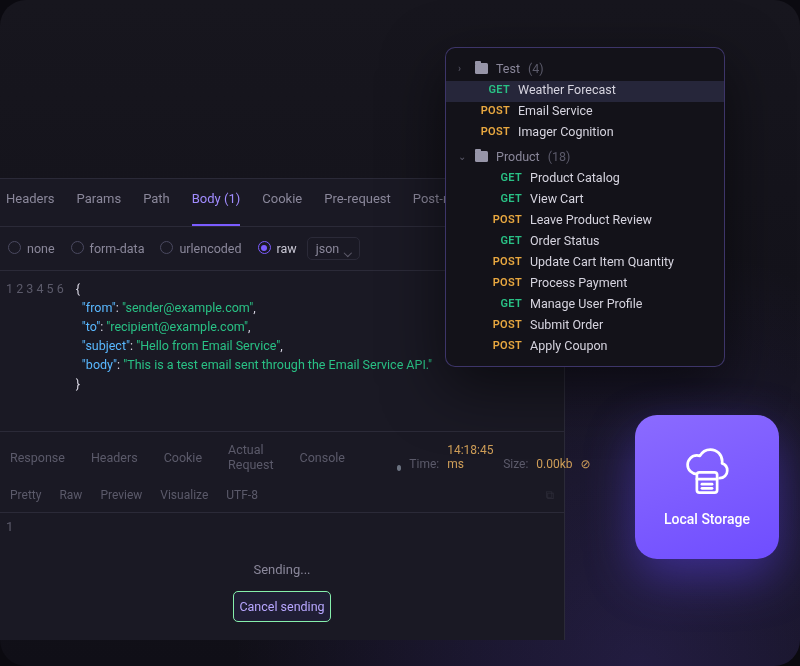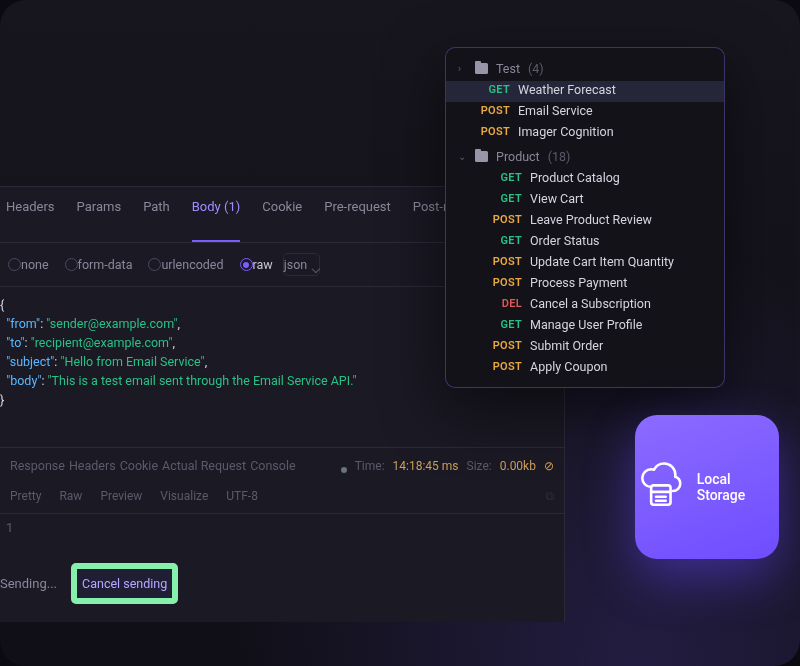--- a/index.html
+++ b/index.html
@@ -16,68 +16,68 @@
     --orange:#e9a840;
     --red:#e15757;
     --code-key:#59b8ff;
     --code-str:#29c185;
   }
   *{box-sizing:border-box;margin:0;padding:0;font-family:-apple-system,BlinkMacSystemFont,"Segoe UI",Roboto,sans-serif}
   body{width:800px;height:666px;overflow:hidden;background:#0b0a10;position:relative}
   .stage{position:absolute;inset:0;border-radius:26px;background:radial-gradient(ellipse at 80% 100%, rgba(120,90,255,0.18) 0%, transparent 45%), linear-gradient(180deg,#17161e 0%,#100f17 100%);overflow:hidden}
 
   
-  .editor{position:absolute;left:0;top:186px;width:565px;background:var(--panel);border-top:1px solid var(--border);border-right:1px solid var(--border);font-size:13px;color:var(--text)}
+  .editor{position:absolute;left:0;top:178px;width:565px;background:var(--panel);border-top:1px solid var(--border);border-right:1px solid var(--border);font-size:13px;color:var(--text)}
   .tabs{display:flex;gap:22px;padding:12px 12px 10px 6px;border-bottom:1px solid var(--border);color:var(--text-dim)}
   .tab{cursor:pointer}
-  .tab.active{color:#a18cff;border-bottom:2px solid var(--purple);padding-bottom:26px;margin-bottom:-10px}
+  .tab.active{color:#a18cff;border-bottom:2px solid var(--purple);padding-bottom:18px;margin-bottom:-10px}
   .tab .count{color:#a18cff}
   .bodytype{display:flex;align-items:center;gap:16px;padding:10px 8px;border-bottom:1px solid var(--border);color:var(--text-dim);font-size:12.5px}
-  .radio{display:flex;align-items:center;}
+  .radio{display:flex;gap:6px}
   .radio .circle{width:13px;height:13px;border-radius:50%;border:1.5px solid #4a4960;display:inline-block;position:relative}
   .radio.active .circle{border-color:var(--purple)}
   .radio.active .circle::after{content:"";position:absolute;inset:2.5px;border-radius:50%;background:var(--purple)}
   .radio.active{color:var(--text)}
-  .fmt-select{display:flex;align-items:flex-end;gap:6px;padding:3px 0;border:1px solid var(--border);border-radius:5px;color:var(--text-dim);margin-left:-6px}
+  .fmt-select{display:flex;align-items:flex-end;gap:6px;padding:3px 8px;border:1px solid var(--border);border-radius:5px;color:var(--text-dim);margin-left:-6px}
   .chev{display:inline-block;border:solid currentColor;border-width:0 1.3px 1.3px 0;padding:2.3px;transform:rotate(45deg);opacity:.6}
   .code{display:flex;font-family:ui-monospace,SFMono-Regular,Menlo,monospace;font-size:12.5px;line-height:19px;padding:8px 0 14px}
   .gutter{color:var(--text-faint);text-align:right;padding:0 12px 0 6px;user-select:none}
   .lines{color:#d7d5e2;white-space:pre}
   .k{color:var(--code-key)}
   .s{color:var(--code-str)}
 
   
   .resp{border-top:1px solid var(--border);margin-top:24px}
-  .resp-tabs{display:flex;align-items:center;gap:4px;padding:10px 10px;color:var(--text-faint);font-size:12.5px}
+  .resp-tabs{display:flex;align-items:center;gap:26px;padding:10px 10px;color:var(--text-faint);font-size:12.5px}
   .resp-tabs .spacer{flex:1}
   .resp-tabs .meta{display:flex;align-items:flex-end;gap:8px;font-size:12px}
   .dot{width:6px;height:6px;border-radius:50%;background:#6b7280;display:inline-block}
   .resp-sub{display:flex;align-items:center;gap:18px;padding:6px 10px 10px;color:var(--text-faint);font-size:12px;border-bottom:1px solid var(--border)}
   .copyicon{opacity:.3}
-  .sending{display:flex;flex-direction:row;align-items:center;gap:14px;padding:28px 0 18px;color:var(--text-dim);font-size:13px}
-  .cancel-btn{color:#b8a7ff;border:6px solid #86efac;background:rgba(120,90,255,0.08);padding:7px 5px;border-radius:5px;cursor:pointer;font-size:12.5px}
+  .sending{display:flex;flex-direction:column;align-items:center;gap:14px;padding:28px 0 18px;color:var(--text-dim);font-size:13px}
+  .cancel-btn{color:#b8a7ff;border:1px solid #86efac;background:rgba(120,90,255,0.08);padding:7px 5px;border-radius:5px;cursor:pointer;font-size:12.5px}
 
   
   .tree{position:absolute;left:445px;top:47px;width:280px;background:#131219;border:1px solid rgba(140,120,255,0.35);border-radius:10px;padding:8px 0;font-size:12.5px;color:var(--text);box-shadow:0 20px 60px rgba(0,0,0,.55)}
   .node{display:flex;align-items:center;gap:8px;padding:5px 12px}
   .node.folder{cursor:pointer}
   .node .arrow{width:9px;color:var(--text-faint);font-size:10px}
   .node .fld{color:var(--text-dim)}
   .node .cnt{color:var(--text-faint)}
   .req{display:flex;align-items:center;gap:8px;padding:1px 12px 5px 30px;cursor:pointer}
   .req.selected{background:#26263a}
   .method{font-weight:600;font-size:11px;letter-spacing:.3px;width:34px;text-align:right}
   .m-get{color:var(--green)}
   .m-post{color:var(--orange)}
   .m-del{color:var(--red)}
   .req .name{color:#d6d4df}
   .node.indent .req, .tree .indent{padding-left:44px}
 
   
-  .card{position:absolute;left:635px;top:415px;width:144px;height:144px;border-radius:22px;background:linear-gradient(160deg,#8b6bff 0%,#6f4dff 100%);display:flex;align-items:center;justify-content:center;gap:10px;color:#fff;box-shadow:0 18px 50px rgba(100,70,255,.45)}
+  .card{position:absolute;left:635px;top:415px;width:144px;height:144px;border-radius:22px;background:linear-gradient(160deg,#8b6bff 0%,#6f4dff 100%);display:flex;flex-direction:column;align-items:center;justify-content:center;gap:10px;color:#fff;box-shadow:0 18px 50px rgba(100,70,255,.45)}
   .card svg{width:54px;height:54px}
   .card .lbl{font-size:14px;font-weight:500}
 
   .folder-ico{width:13px;height:11px;display:inline-block;background:linear-gradient(#9795a8,#9795a8);border-radius:1.5px;position:relative}
   .folder-ico::before{content:"";position:absolute;top:-2px;left:0;width:6px;height:3px;background:#9795a8;border-radius:1px 1px 0 0}
   .folder-ico.open{background:linear-gradient(#9795a8,#9795a8)}
 </style>
 </head>
 <body>
 
@@ -114,20 +114,26 @@
           <span class="circle"></span>
           <span>raw</span>
         </label>
       <div class="fmt-select">
         <span>json</span>
         <span class="chev"></span>
       </div>
     </div>
 
     <div class="code">
+      <div class="gutter" id="gutter">1
+2
+3
+4
+5
+6</div>
       <div class="lines" id="codelines">{
   <span class="k">"from"</span>: <span class="s">"sender@example.com"</span>,
   <span class="k">"to"</span>: <span class="s">"recipient@example.com"</span>,
   <span class="k">"subject"</span>: <span class="s">"Hello from Email Service"</span>,
   <span class="k">"body"</span>: <span class="s">"This is a test email sent through the Email Service API."</span>
 }</div>
     </div>
 
     <div class="resp">
       <div class="resp-tabs">
@@ -208,24 +214,20 @@
       </div>
       <div class="req indent" style="padding-left: 42px;">
         <span class="method m-post">POST</span>
         <span class="name">Update Cart Item Quantity</span>
       </div>
       <div class="req indent" style="padding-left: 42px;">
         <span class="method m-post">POST</span>
         <span class="name">Process Payment</span>
       </div>
       <div class="req indent" style="padding-left: 42px;">
-        <span class="method m-del">DEL</span>
-        <span class="name">Cancel a Subscription</span>
-      </div>
-      <div class="req indent" style="padding-left: 42px;">
         <span class="method m-get">GET</span>
         <span class="name">Manage User Profile</span>
       </div>
       <div class="req indent" style="padding-left: 42px;">
         <span class="method m-post">POST</span>
         <span class="name">Submit Order</span>
       </div>
       <div class="req indent" style="padding-left: 42px;">
         <span class="method m-post">POST</span>
         <span class="name">Apply Coupon</span>

